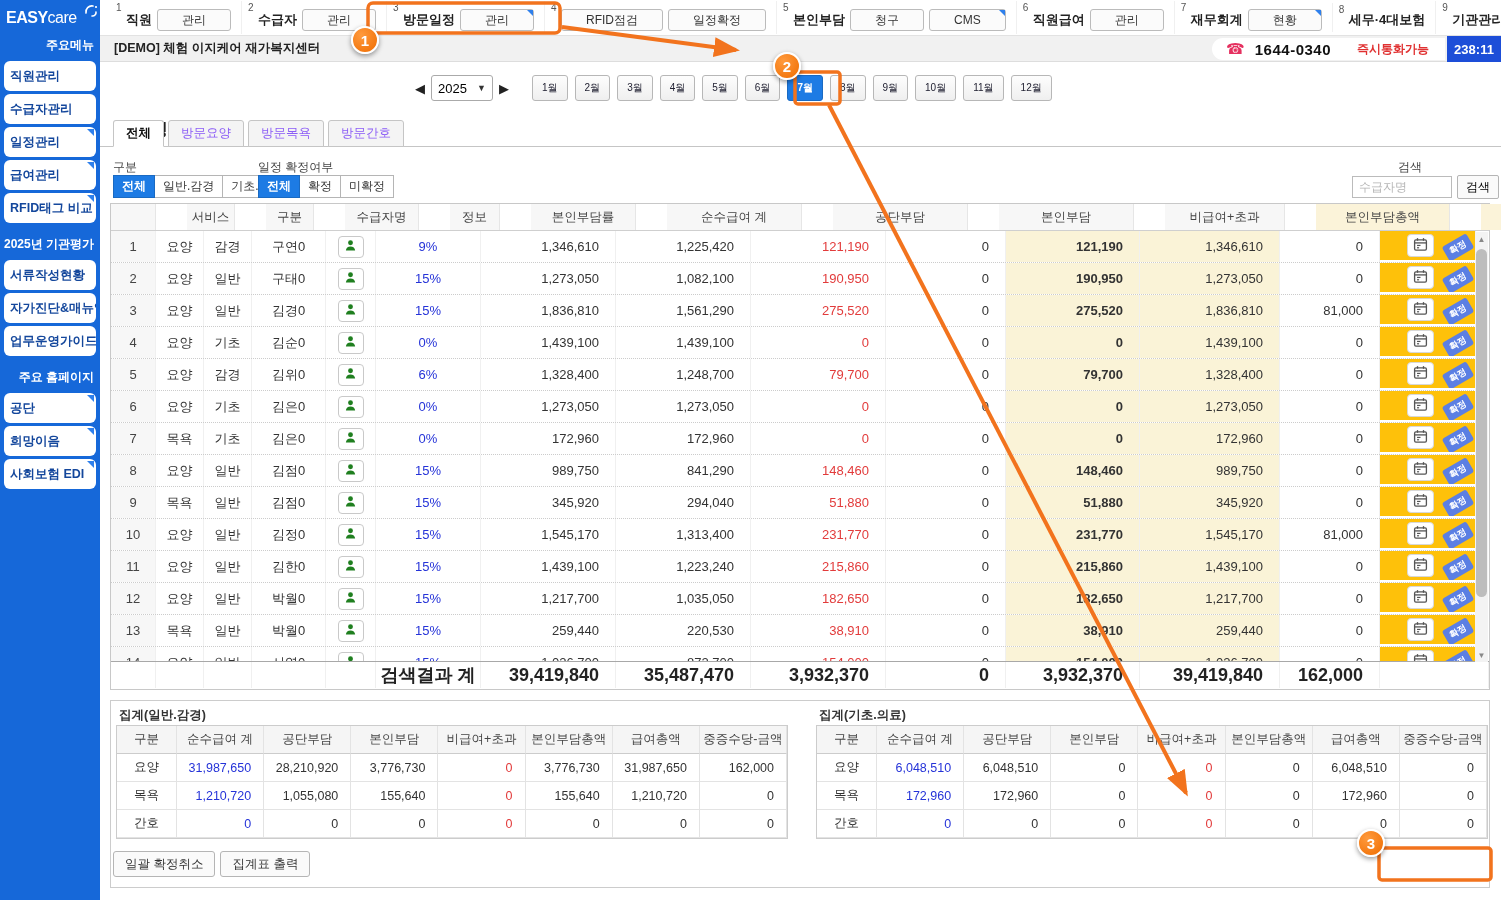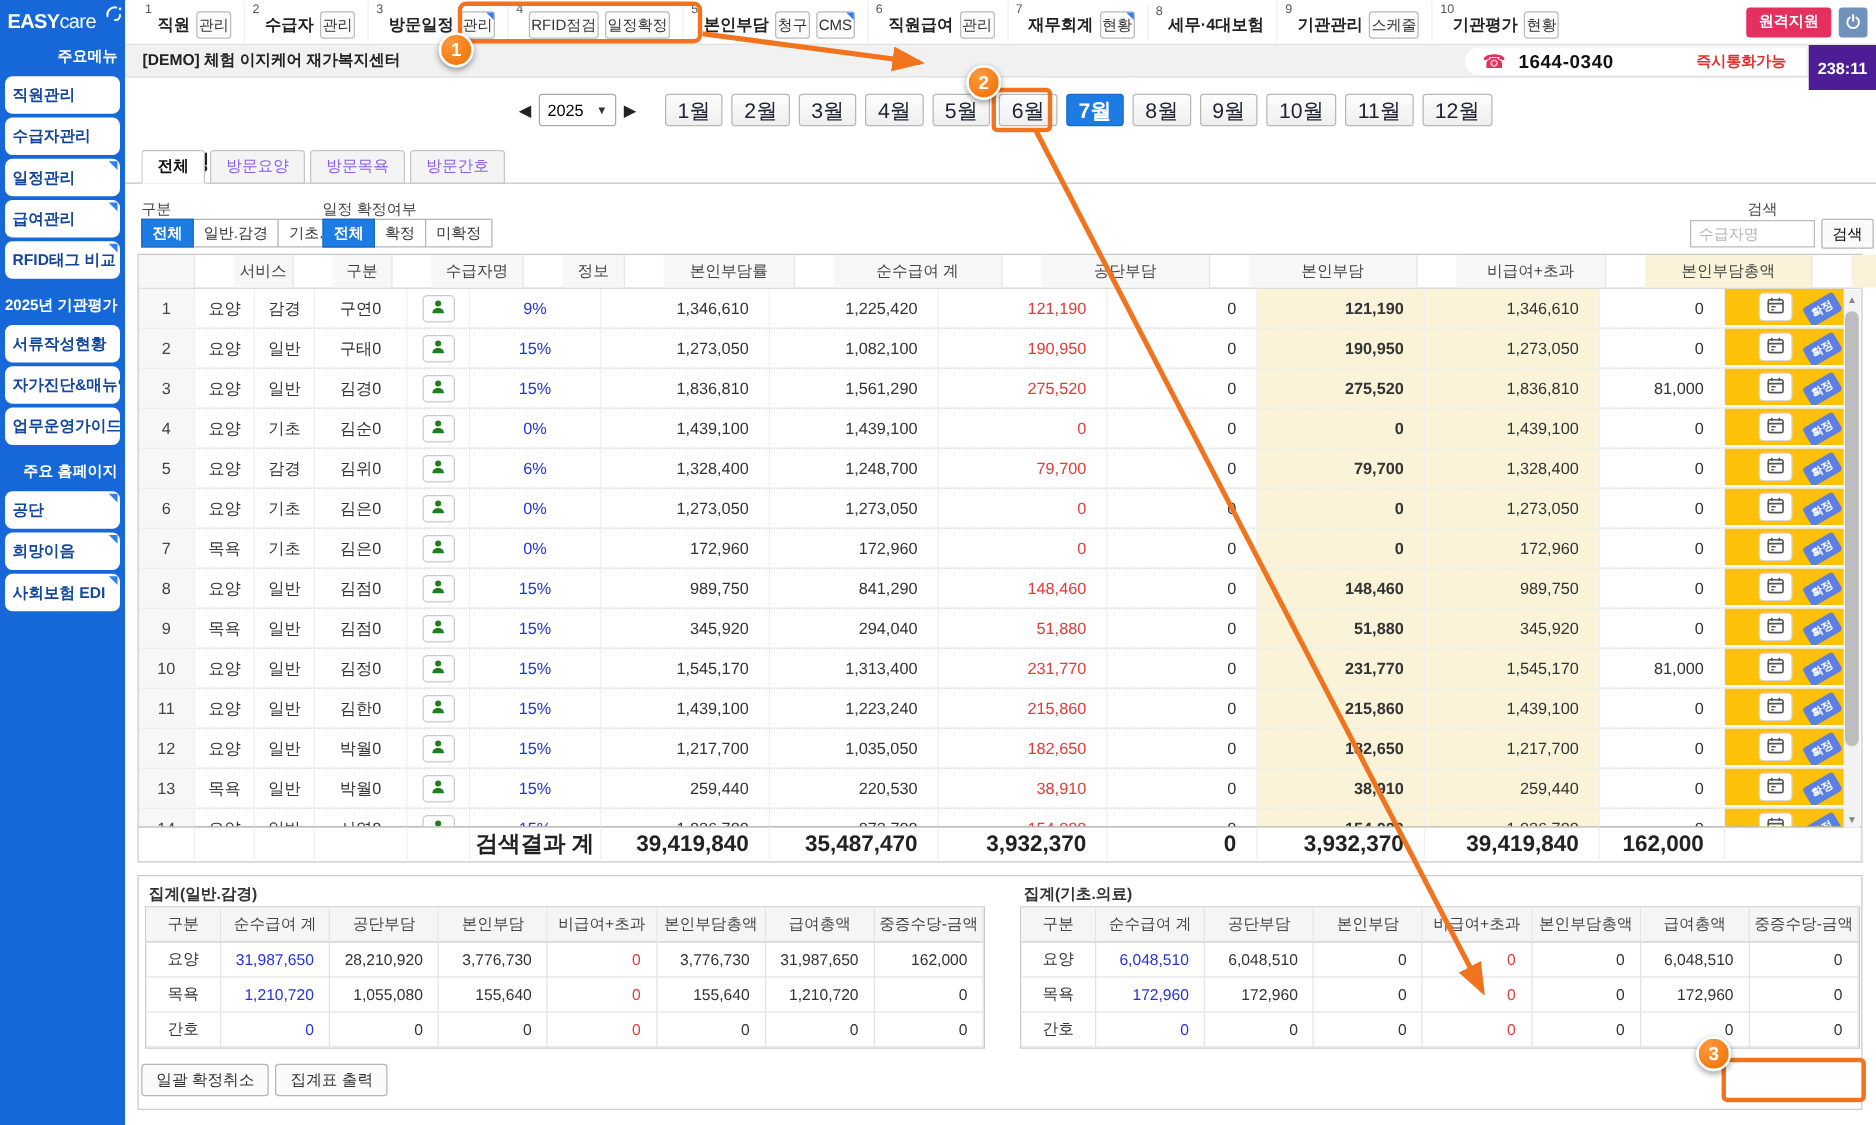--- a/index.html
+++ b/index.html
@@ -21,49 +21,49 @@
 
   
   .topbar { position:absolute; left:100px; top:0; width:1401px; height:36px; background:#fff;
             border-bottom:1px solid #e2e2e2; display:flex; align-items:center; z-index:4; }
   .tm-wrap { display:flex; align-items:center; padding-left:10px; flex:1; }
   .tm-item { position:relative; display:flex; align-items:center; gap:5px; padding:8px 10px 3px 16px; }
   .tm-item + .tm-item { border-left:1px solid #f0f0f0; }
   .tm-num { position:absolute; top:1px; left:6px; font-size:10px; color:#555; }
   .tm-label { font-size:13px; font-weight:700; color:#222; white-space:nowrap; }
   .tm-btn { font-family:inherit; font-size:12px; color:#333; background:#fbfbfb; border:1px solid #bbb;
-            border-radius:3px; height:22px; padding:0 1px; cursor:pointer; position:relative; white-space:nowrap;}
+            border-radius:3px; height:22px; padding:0 24px; cursor:pointer; position:relative; white-space:nowrap;}
   .tm-btn.fold::after { content:''; position:absolute; top:0; right:0; width:0; height:0;
             border-top:6px solid #2f80ec; border-left:6px solid transparent; }
   .remote-btn { background:#e5305f; color:#fff; font-weight:700; font-size:12px; border:none; border-radius:3px;
             height:24px; padding:0 10px; margin-right:6px; cursor:pointer; font-family:inherit;}
   .power-btn { width:23px; height:24px; background:#7191bd; border:none; border-radius:3px; margin-right:7px;
             cursor:pointer; display:flex; align-items:center; justify-content:center; }
 
   
   .subbar { position:absolute; left:100px; top:36px; width:1401px; height:26px; background:#f1f1f1;
             border-bottom:1px solid #ddd; display:flex; align-items:center; z-index:4; }
   .demo-text { margin-left:14px; font-weight:700; font-size:12.5px; color:#222; }
   .call-pill { position:absolute; right:56px; top:2px; height:22px; background:#fff; border-radius:11px 0 0 11px;
             display:flex; align-items:center; padding:0 16px 0 14px; gap:10px; }
   .phone-ico { color:#e5305f; font-size:15px; }
   .phone-num { font-weight:700; font-size:15px; color:#111; letter-spacing:0.5px; }
-  .call-status { color:#e03131; font-size:12px; font-weight:700; margin-left:56px; }
-  .timer-badge { position:absolute; right:0; top:0; width:54px; height:36px; background:#4c1d95; color:#fff;
+  .call-status { color:#e03131; font-size:12px; font-weight:700; margin-left:16px; }
+  .timer-badge { position:absolute; right:0; top:0; width:54px; height:26px; background:#1d4ed8; color:#fff;
             font-weight:700; font-size:13px; display:flex; align-items:center; justify-content:center; }
 
   
   .page-title { position:absolute; left:115px; top:78px; font-size:17px; font-weight:700; color:#222; z-index:2;margin-top:40px;}
   .yearnav { position:absolute; left:415px; top:75px; height:26px; display:flex; align-items:center; gap:6px; z-index:2;}
   .nav-arrow { font-size:13px; color:#222; background:none; border:none; cursor:pointer; }
   .year-select { width:62px; height:26px; border:1px solid #aaa; border-radius:3px; background:#fff; font-size:13px;
             display:flex; align-items:center; justify-content:space-between; padding:0 6px; cursor:pointer; }
   .year-select .caret { font-size:9px; color:#333; }
   .months { position:absolute; left:532px; top:75px; display:flex; gap:7px; z-index:2; }
-  .month-btn { height:26px; padding:0 9px; font-size:17px; color:#223; background:linear-gradient(#fdfdfd,#efefef);
+  .month-btn { height:26px; padding:0 9px; font-size:10px; color:#223; background:linear-gradient(#fdfdfd,#efefef);
             border:1px solid #b7b7b7; border-radius:3px; cursor:pointer; font-family:inherit; }
   .month-btn.active { background:#1d7be4; border-color:#1a6ac2; color:#fff; font-weight:700; }
 
   
   .tabline { position:absolute; left:100px; top:146px; width:1401px; border-top:1px solid #c5c5c5; z-index:1; }
   .tabs { position:absolute; left:113px; top:120px; display:flex; gap:4px; z-index:2; }
   .tab { height:27px; padding:0 12px; font-size:12.5px; color:#8b5cf6; background:#f4f4f4; border:1px solid #c5c5c5;
             border-radius:3px 3px 0 0; cursor:pointer; font-family:inherit; }
   .tab.active { background:#fff; color:#111; font-weight:700; border-bottom:1px solid #fff; }
 

